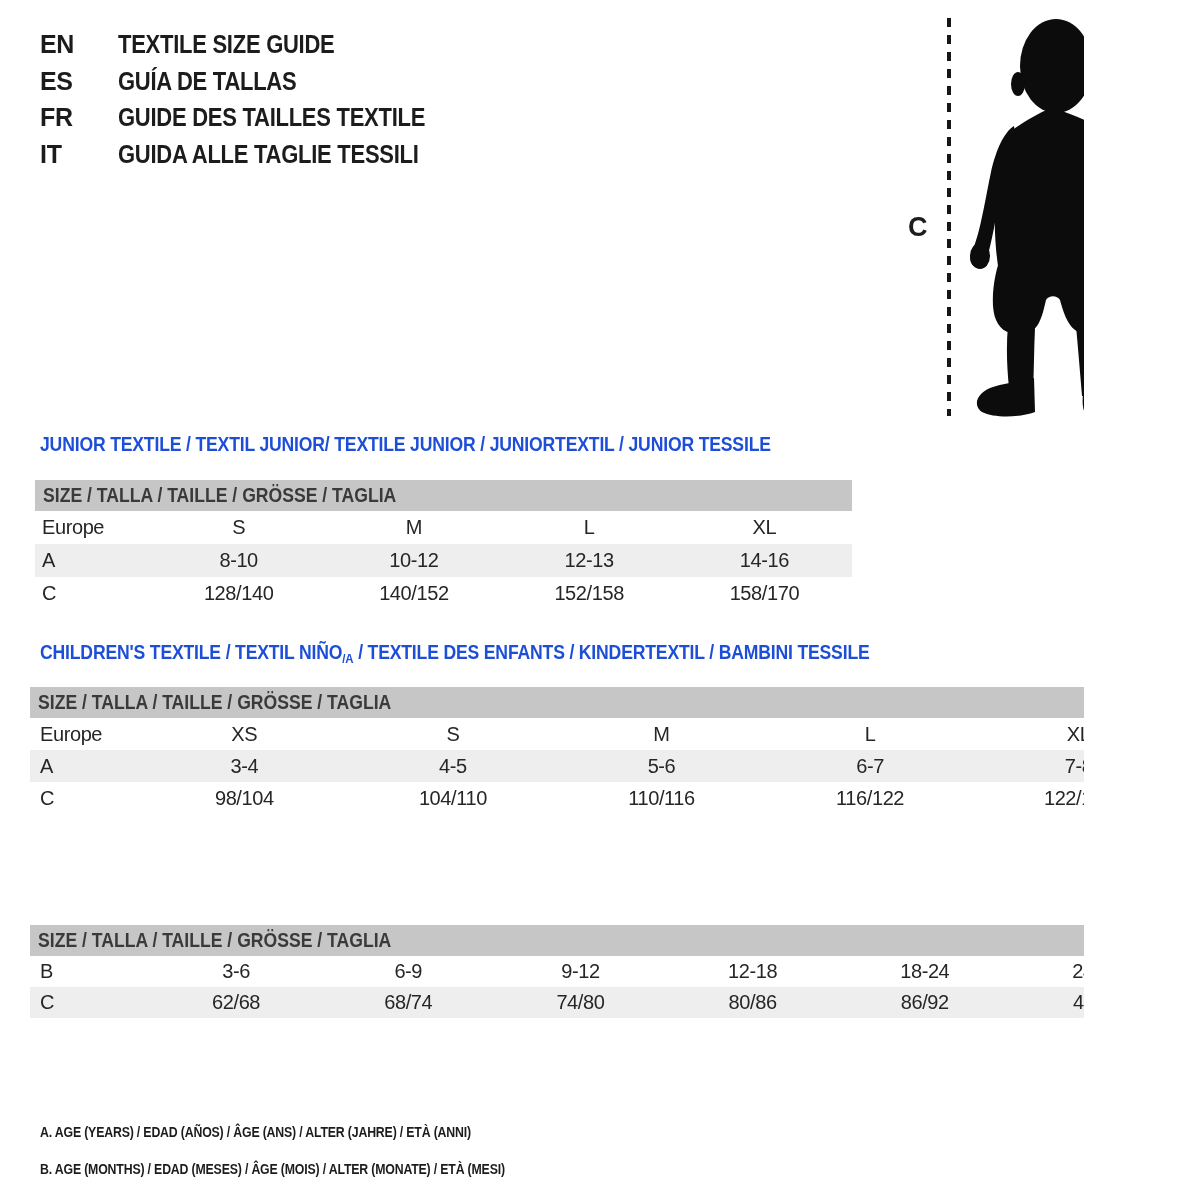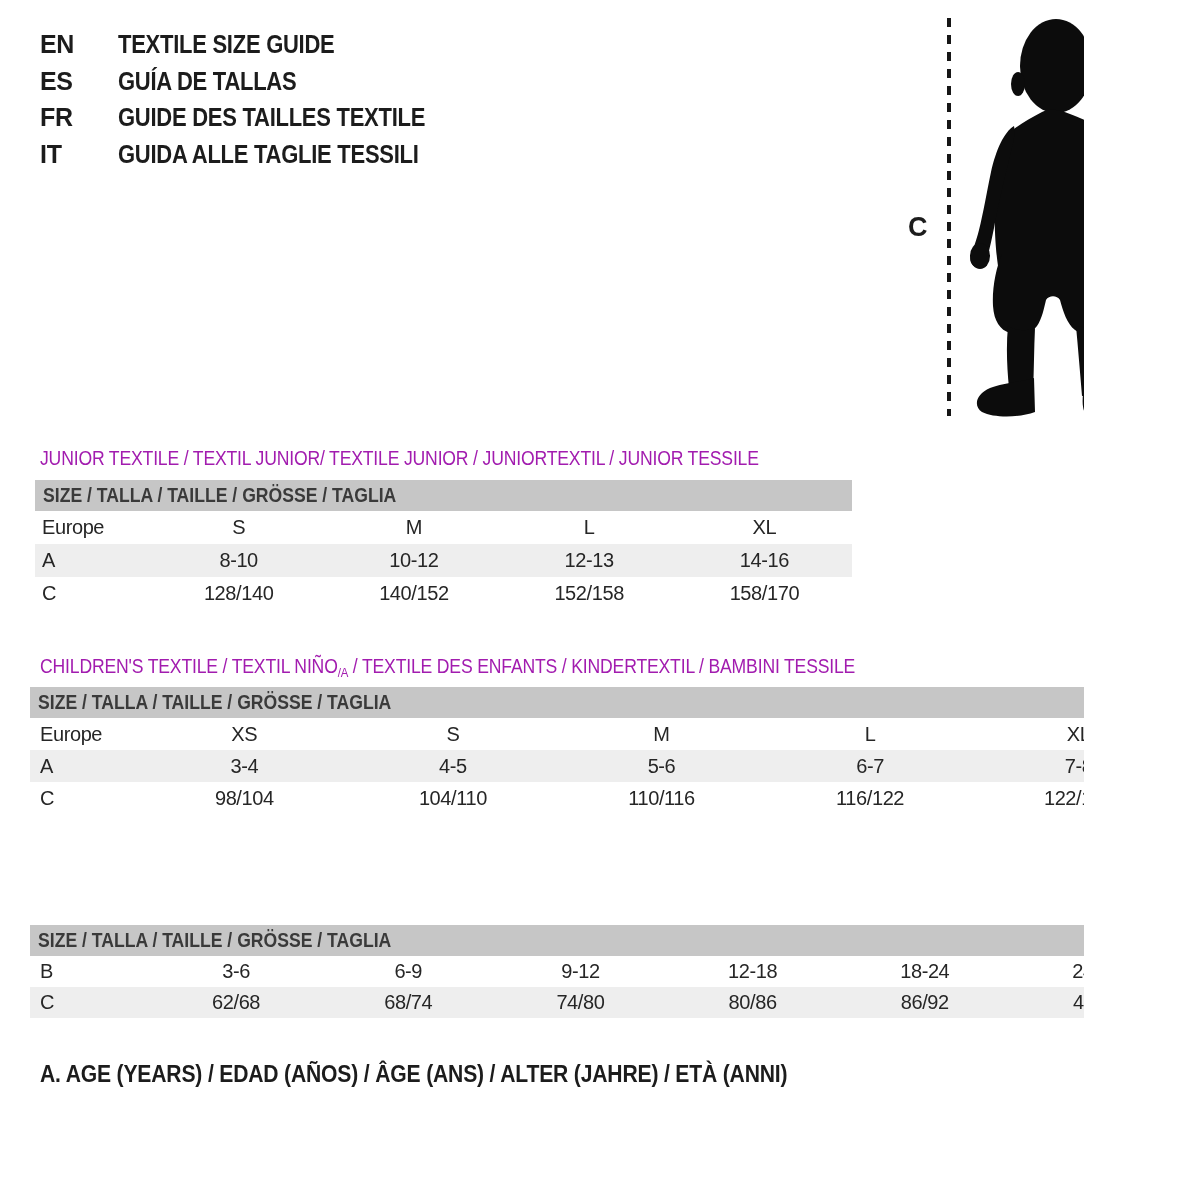--- a/index.html
+++ b/index.html
@@ -18,21 +18,21 @@
   .lang-code { width:78px; flex:0 0 auto; }
 
   
   .dash-line { left:947px; top:18px; width:4px; height:398px;
     background:repeating-linear-gradient(to bottom,#161616 0 9px,transparent 9px 17px); }
   .c-label { left:908px; top:212px; font-size:27px; font-weight:bold; }
   .toddler { left:958px; top:16px; width:184px; height:406px; }
   .toddler path, .toddler ellipse { fill:#0c0c0c; }
 
   
-  .sec-title { font-weight:normal; font-size:20px; letter-spacing:-0.2px; color:#a21caf;margin-top:14px; }
+  .sec-title { font-weight:bold; font-size:20px; letter-spacing:-0.2px; color:#1d4ed8; }
   .t1 { left:40px; top:433px; }
   .t2 { left:40px; top:641px; }
   .t3 { left:40px; top:849px; line-height:37px; }
   .title-sub { font-size:13px; vertical-align:-4px; }
 
   
   .table { position:absolute; }
   .t-junior   { left:35px; top:480px; width:817px; }
   .t-children { left:30px; top:687px; width:1153px; }
   .t-babies   { left:30px; top:925px; width:1153px; }
@@ -43,21 +43,21 @@
   .t-children .trow { height:32px; }
   .t-babies .trow { height:31px; }
   .trow.shaded { background:#eeeeee; }
   .cell { flex:1; text-align:center; font-size:20px; color:#262626; letter-spacing:-0.4px; }
   .cell.label { flex:0 0 auto; text-align:left; }
   .t-junior .cell.label   { width:116px; padding-left:7px; }
   .t-children .cell.label { width:110px; padding-left:10px; }
   .t-babies .cell.label   { width:120px; padding-left:10px; }
 
   
-  .legend { left:40px; top:1055px; font-size:24px; font-weight:bold; letter-spacing:-0.2px; }
+  .legend { left:40px; top:1114px; font-size:14px; font-weight:bold; letter-spacing:-0.2px; }
   .legend-line { line-height:37px; }
 </style>
 </head>
 <body>
 
 <div class="page">
 
   <div class="abs langs">
     <div class="lang-row">
       <span class="lang-code">EN</span>
@@ -189,15 +189,16 @@
         <div class="cell">68/74</div>
         <div class="cell">74/80</div>
         <div class="cell">80/86</div>
         <div class="cell">86/92</div>
         <div class="cell">45/98</div>
       </div>
     </div>
 
   <div class="abs legend">
     <div class="legend-line"><span class="condensed">A. AGE (YEARS) / EDAD (AÑOS) / ÂGE (ANS) / ALTER (JAHRE) / ETÀ (ANNI)</span></div>
+    <div class="legend-line"><span class="condensed">B. AGE (MONTHS) / EDAD (MESES) / ÂGE (MOIS) / ALTER (MONATE) / ETÀ (MESI)</span></div>
   </div>
 
 </div>
 
 </body></html>

